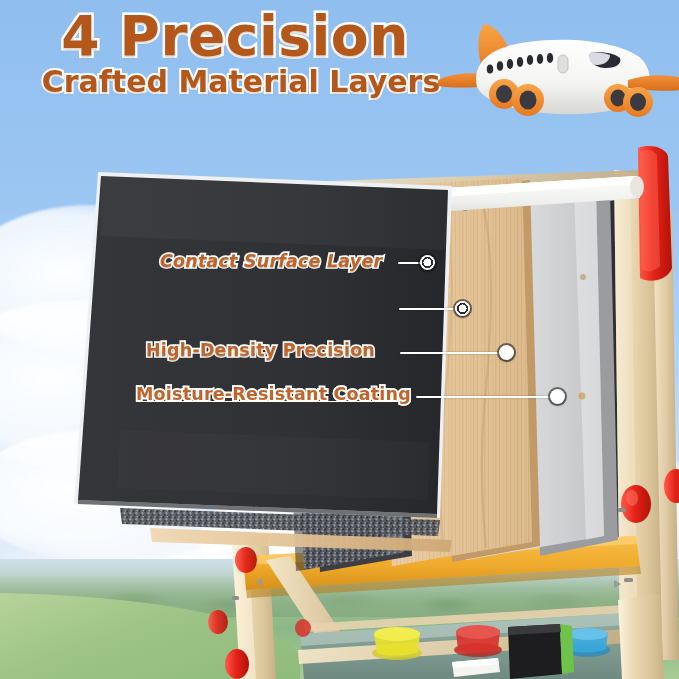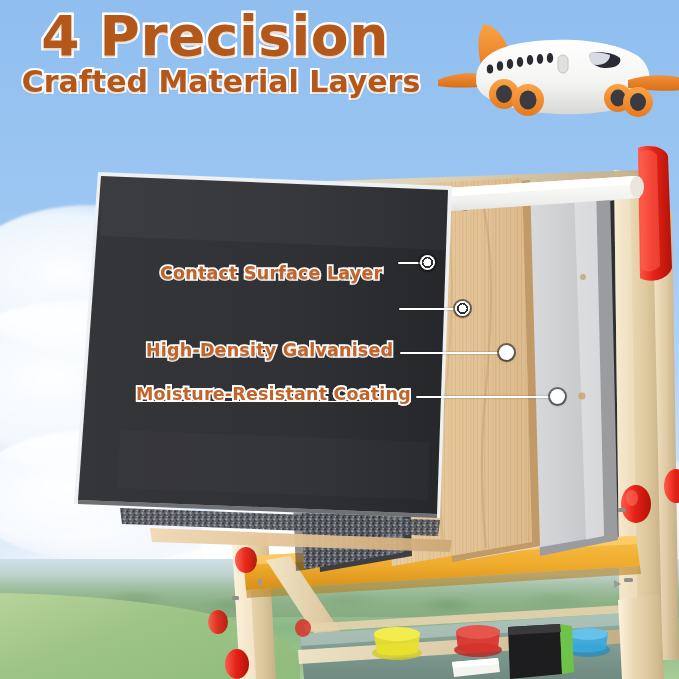--- a/index.html
+++ b/index.html
@@ -43,21 +43,21 @@
     filter:blur(.6px);
   }
   .grasshill{
     position:absolute;left:-20px;bottom:0;width:320px;height:86px;
     background:linear-gradient(160deg,#b9d49c 0%,#9ec487 45%,#8fbb7c 100%);
     border-top-right-radius:100% 80%;
     filter:blur(.4px);
   }
 
   
-  .headline{position:absolute;left:0;top:8px;width:430px;text-align:center;z-index:40;}
+  .headline{position:absolute;left:0;top:8px;width:430px;text-align:center;z-index:40;padding-left:20px;}
   .title-main{
     font-family:"DejaVu Sans", sans-serif;
     font-size:55px;font-weight:bold;color:#b3571b;line-height:1.02;
     letter-spacing:.5px;
     -webkit-text-stroke:5px #ffffff;
     paint-order:stroke fill;
     text-shadow:0 2px 2px rgba(120,70,20,.22);
     margin:0;
   }
   .title-sub{
@@ -352,28 +352,28 @@
 
       <path d="M78 500 L437 514 L437 518 L78 504 Z" fill="#1b1c1f" opacity=".6"></path>
     </g>
 
     <path d="M120 508 L440 520 L438 536 L122 524 Z" fill="url(#ironTex)" opacity=".95"></path>
     <path d="M150 528 L452 540 L450 552 L152 542 Z" fill="url(#woodShade)" opacity=".95"></path>
   </svg>
 
   <div class="callouts">
 
-    <div class="calloutLabel" style="left:160px;top:263px;">Contact Surface Layer</div>
+    <div class="calloutLabel" style="left:160px;top:251px;font-style:italic;">Contact Surface Layer</div>
     <div class="leader" style="left:398px;top:262px;width:26px;"></div>
     <div class="dot ring" style="left:420px;top:255px;"></div>
 
     <div class="leader" style="left:399px;top:308px;width:58px;"></div>
     <div class="dot ring" style="left:455px;top:301px;"></div>
 
-    <div class="calloutLabel" style="left:146px;top:340px;">High-Density Galvanised</div>
+    <div class="calloutLabel" style="left:146px;top:340px;">High-Density Precision</div>
     <div class="leader" style="left:400px;top:352px;width:101px;"></div>
     <div class="dot" style="left:499px;top:345px;"></div>
 
     <div class="calloutLabel" style="left:136px;top:384px;text-decoration:underline;">Moisture-Resistant Coating</div>
     <div class="leader" style="left:416px;top:396px;width:136px;"></div>
     <div class="dot" style="left:550px;top:389px;"></div>
   </div>
 
   <div class="headline">
     <div class="title-main">4 Precision</div>

